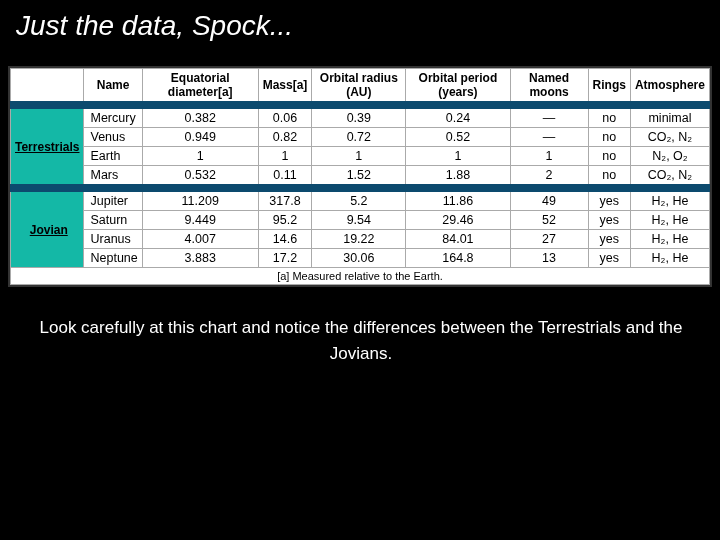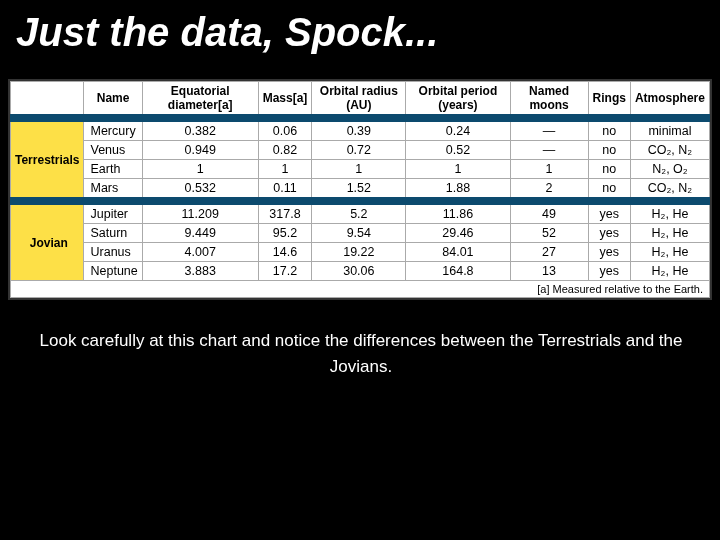--- a/index.html
+++ b/index.html
@@ -6,22 +6,22 @@
     body {
       width: 720px;
       height: 540px;
       background: #000;
       font-family: Arial, sans-serif;
       overflow: hidden;
     }
     #header {
       background: #000;
       color: #fff;
-      font-size: 40px;
-      font-weight: bold;
+      font-size: 28px;
+      font-weight: normal;
       padding: 10px 16px 8px 16px;
       font-style: italic;
     }
     #table-wrapper {
       background: #fff;
       margin: 16px 8px;
       border: 2px solid #333;
     }
     table {
       width: 100%;
@@ -29,37 +29,38 @@
       font-size: 12.5px;
     }
     th, td {
       border: 1px solid #aaa;
       text-align: center;
       padding: 2px 4px;
       vertical-align: middle;
     }
     td.left-label {
       font-weight: bold;
-      background: #fde047;
+      background: #14b8a6;
       writing-mode: horizontal-tb;
       font-size: 12px;
+      text-decoration: underline;
     }
     th {
       background: #fff;
       font-weight: bold;
       font-size: 12px;
     }
     td.name-cell {
       text-align: left;
       padding-left: 6px;
     }
     .footnote {
       font-size: 11px;
       padding: 2px 6px;
-      text-align: right;
+      text-align: center;
       border-top: 1px solid #aaa;
     }
     #footer {
       background: #000;
       color: #fff;
       text-align: center;
       padding: 12px 18px 8px 20px;
       font-size: 17px;
       line-height: 1.5;
     }

